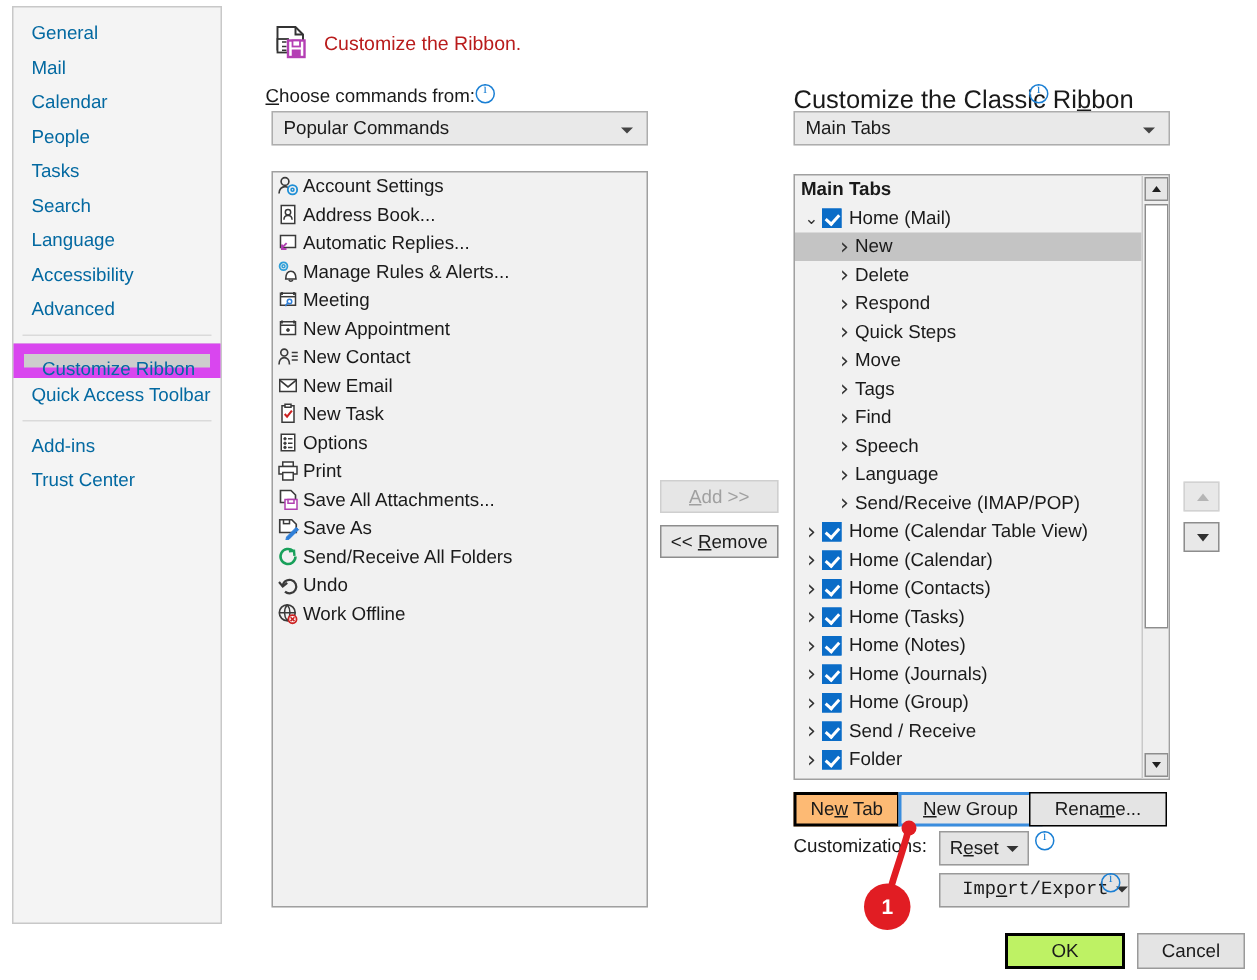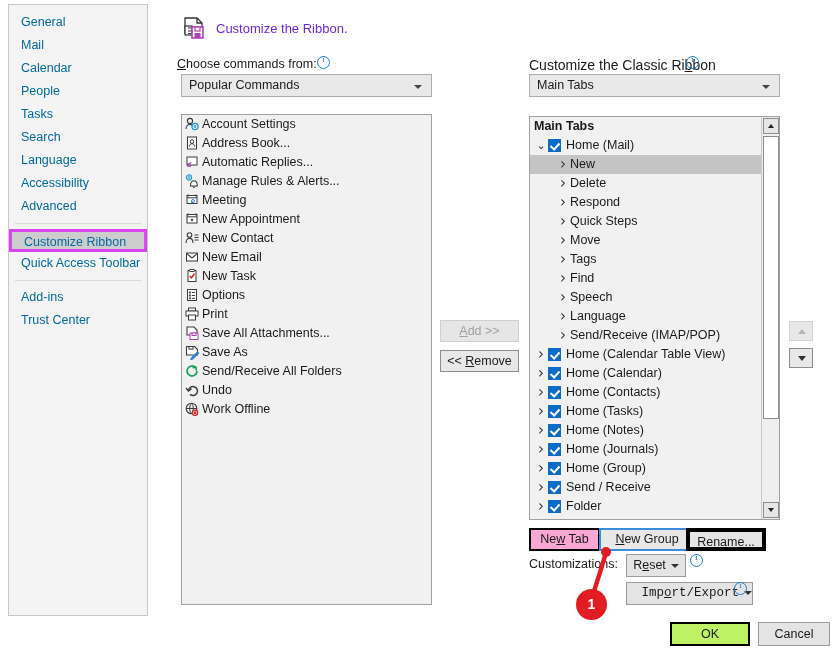--- a/index.html
+++ b/index.html
@@ -17,29 +17,29 @@
     position:absolute;left:8px;top:4px;width:140px;height:612px;
     border:1px solid #c8c8c8;background:#f4f4f4;
     box-sizing:border-box;
   }
   .side-item{
     height:23px;line-height:23px;padding-left:12px;
     font-size:12.5px;color:#0369a1;white-space:nowrap;
     box-sizing:border-box;
   }
   .side-item.sel{
-    background:#cdcdcd;border:3px solid #d946ef;
+    background:#cdcdcd;border:7px solid #d946ef;
     line-height:21px;
   }
   .side-sep{height:1px;background:#dadada;margin:5px 6px 5px 6px;}
   .side-gap{height:6px;}
 
   
   #hdr-icon{position:absolute;left:182px;top:16px;width:28px;height:28px;}
-  #hdr-title{position:absolute;left:216px;top:21px;font-size:13px;color:#6d28d9;}
+  #hdr-title{position:absolute;left:216px;top:21px;font-size:13px;color:#b91c1c;}
 
   
   #lbl-choose{position:absolute;left:177px;top:57px;font-size:12.5px;}
   .uline{text-decoration:underline;}
   #info-choose{position:absolute;left:317px;top:56px;}
   #dd-choose{
     position:absolute;left:181px;top:74px;width:251px;height:23px;
     background:#e9e9e9;border:1px solid #adadad;box-sizing:border-box;
   }
   #dd-choose .txt{position:absolute;left:7px;top:3px;font-size:12.5px;}
@@ -78,21 +78,21 @@
     background:#e8e8e8;border:1px solid #8d8d8d;box-sizing:border-box;
   }
   .tri-up{position:absolute;left:8px;top:7px;width:0;height:0;
     border-left:4px solid transparent;border-right:4px solid transparent;
     border-bottom:5px solid #b5b5b5;}
   .tri-dn{position:absolute;left:8px;top:7px;width:0;height:0;
     border-left:4px solid transparent;border-right:4px solid transparent;
     border-top:5px solid #303030;}
 
   
-  #lbl-classic{position:absolute;left:529px;top:57px;font-size:14px;}
+  #lbl-classic{position:absolute;left:529px;top:57px;font-size:17px;}
   #info-classic{position:absolute;left:686px;top:56px;}
   #dd-classic{
     position:absolute;left:529px;top:74px;width:251px;height:23px;
     background:#e9e9e9;border:1px solid #adadad;box-sizing:border-box;
   }
   #dd-classic .txt{position:absolute;left:7px;top:3px;font-size:12.5px;}
 
   #tree-box{
     position:absolute;left:529px;top:116px;width:251px;height:404px;
     background:#f1f1f1;border:1px solid #a0a0a0;box-sizing:border-box;
@@ -125,31 +125,31 @@
   .sbtri-u{position:absolute;left:4px;top:5px;width:0;height:0;
       border-left:3.5px solid transparent;border-right:3.5px solid transparent;
       border-bottom:4px solid #202020;}
   .sbtri-d{position:absolute;left:4px;top:5px;width:0;height:0;
       border-left:3.5px solid transparent;border-right:3.5px solid transparent;
       border-top:4px solid #202020;}
 
   
   #btn-newtab{
     position:absolute;left:529px;top:528px;width:71px;height:23px;
-    background:#f9a8d4;border:2px solid #000;box-sizing:border-box;
+    background:#fdba74;border:2px solid #000;box-sizing:border-box;
     text-align:center;line-height:19px;font-size:12.5px;
   }
   #btn-newgroup{
     position:absolute;left:599px;top:528px;width:96px;height:23px;
     background:#e8e8e8;border:2px solid #3a8dde;box-sizing:border-box;
     text-align:center;line-height:19px;font-size:12.5px;
   }
   #btn-rename{
-    position:absolute;left:686px;top:528px;width:80px;height:23px;
-    background:#e4e4e4;border:4px solid #000000;box-sizing:border-box;
+    position:absolute;left:686px;top:528px;width:92px;height:23px;
+    background:#e4e4e4;border:1px solid #000000;box-sizing:border-box;
     text-align:center;line-height:21px;font-size:12.5px;
   }
   #lbl-cust{position:absolute;left:529px;top:557px;font-size:12.5px;}
   #btn-reset{
     position:absolute;left:626px;top:554px;width:60px;height:23px;
     background:#e4e4e4;border:1px solid #9a9a9a;box-sizing:border-box;
     text-align:center;line-height:21px;font-size:12.5px;
   }
   #info-reset{position:absolute;left:690px;top:554px;}
   #btn-import{

